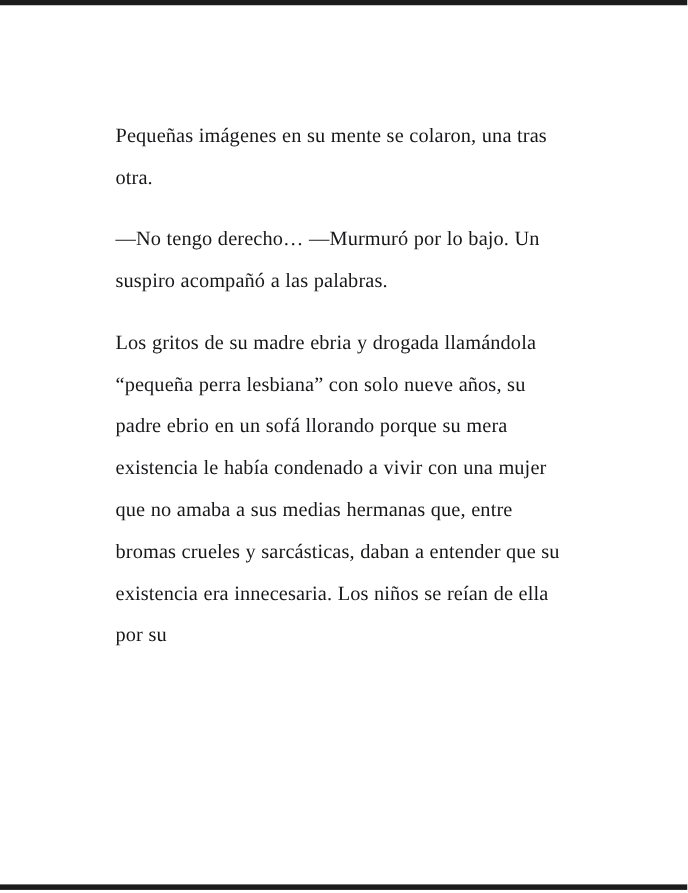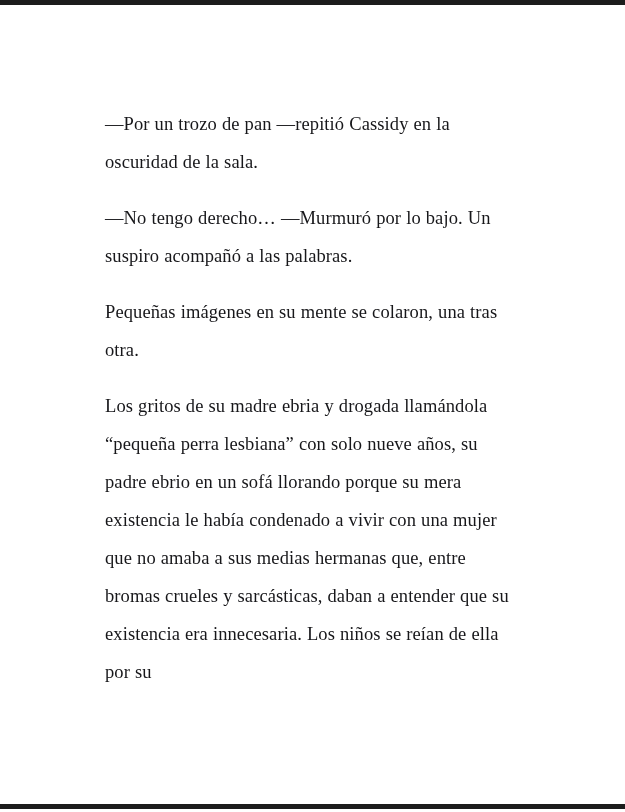--- a/index.html
+++ b/index.html
@@ -64,26 +64,25 @@
   }
 </style>
 </head>
 <body>
 
 <div class="page-edge-bar top"></div>
 
 <div class="page-sheet">
   <div class="text-column">
 
-    <p class="doc-paragraph">—Por un trozo de pan —repitió Cassidy en la oscuridad de la sala.</p>
 
 
 
+    <p class="doc-paragraph">Pequeñas imágenes en su mente se colaron, una tras otra.</p>
+
     <p class="doc-paragraph">—No tengo derecho… —Murmuró por lo bajo. Un suspiro acompañó a las palabras.</p>
-
-    <p class="doc-paragraph">Pequeñas imágenes en su mente se colaron, una tras otra.</p>
 
     <p class="doc-paragraph"><span>Los gritos de su madre ebria y drogada llamándola </span><span class="emphasis-bold">“pequeña perra lesbiana”</span><span> con solo nueve años, su padre ebrio en un sofá llorando porque su mera existencia le había condenado a vivir con una mujer que no amaba a sus medias hermanas que, entre bromas crueles y sarcásticas, daban a entender que su existencia era innecesaria. Los niños se reían de ella por su</span></p>
 
   </div>
 </div>
 
 <div class="page-edge-bar bottom"></div>
 
 </body></html>

